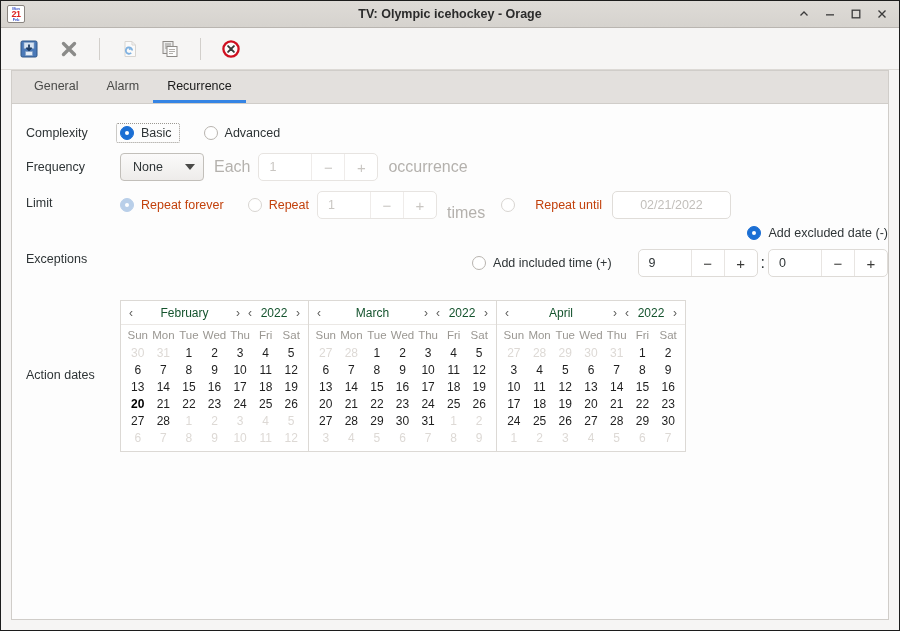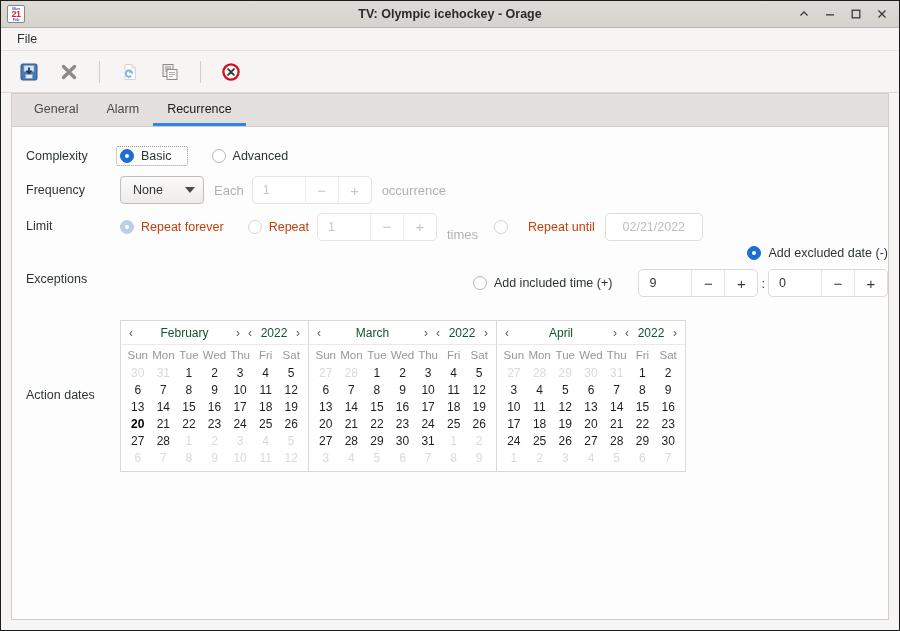--- a/index.html
+++ b/index.html
@@ -169,21 +169,21 @@
   .dim { color: #c2410c; }
 
   
   .radio-wrap {
     display: inline-flex; align-items: center; gap: 7px;
     font-size: 12.5px; color: #2e3436;
     cursor: pointer;
   }
   .radio-wrap.focus {
     border: 1px dotted #9a9791;
-    padding: 2px 15px 2px 3px;
+    padding: 2px 7px 2px 3px;
     border-radius: 2px;
     margin-left: -4px;
   }
   .radio {
     width: 14px; height: 14px; border-radius: 50%;
     border: 1px solid #b8b4af;
     background: #fff;
     flex: 0 0 14px;
     display: block;
     position: relative;
@@ -246,30 +246,30 @@
     border-left: 1px solid #e8e5e2;
     font-size: 15px; color: #3a3a38;
     cursor: pointer;
     user-select: none;
   }
   .spin.dimbox .sval, .spin.dimbox .sbtn { color: #c9c6c2; border-left-color: #efecea; }
 
   
   .entry {
     height: 28px;
-    width: 98px;
+    width: 119px;
     border: 1px solid #e0ddd9;
     border-radius: 5px;
     background: #fff;
     display: inline-flex; align-items: center; justify-content: center;
     font-size: 12.5px;
     color: #c2bfbb;
   }
 
-  .txt { font-size: 13px; color: #2e3436; }
+  .txt { font-size: 16px; color: #2e3436; }
   .txt.dim { color: #b4b1ad; }
 
   
   #cal-row { display: flex; }
   #cal-body {
     display: flex;
     border: 1px solid #dcd9d5;
     background: #fff;
   }
   .cal {
@@ -353,23 +353,20 @@
           </svg>
       </div>
       <div class="wbtn">
         <svg width="12" height="12" viewBox="0 0 12 12">
             <path d="M2.5 2.5l7 7M9.5 2.5l-7 7" stroke="#3b3b3b" stroke-width="1.4"></path>
           </svg>
       </div>
     </div>
   </div>
 
-  <div id="menubar">
-    <div class="menu-item">File</div>
-  </div>
 
   <div id="toolbar">
     <div class="tb-btn">
       <svg width="22" height="22" viewBox="0 0 22 22">
         <rect x="3" y="3" width="16" height="16" rx="1.5" fill="#4a79b8" stroke="#2f5686"></rect>
         <rect x="6" y="4.5" width="10" height="6" fill="#d6e3f2" stroke="#89a5c6" stroke-width="0.6"></rect>
         <path d="M11 6.5v5.2M8.4 9.6L11 12.2l2.6-2.6" stroke="#1d3c63" stroke-width="1.8" fill="none"></path>
         <rect x="7.5" y="13.5" width="7" height="4" fill="#e4edf7" stroke="#7e9ac0" stroke-width="0.6"></rect>
       </svg>
     </div>

